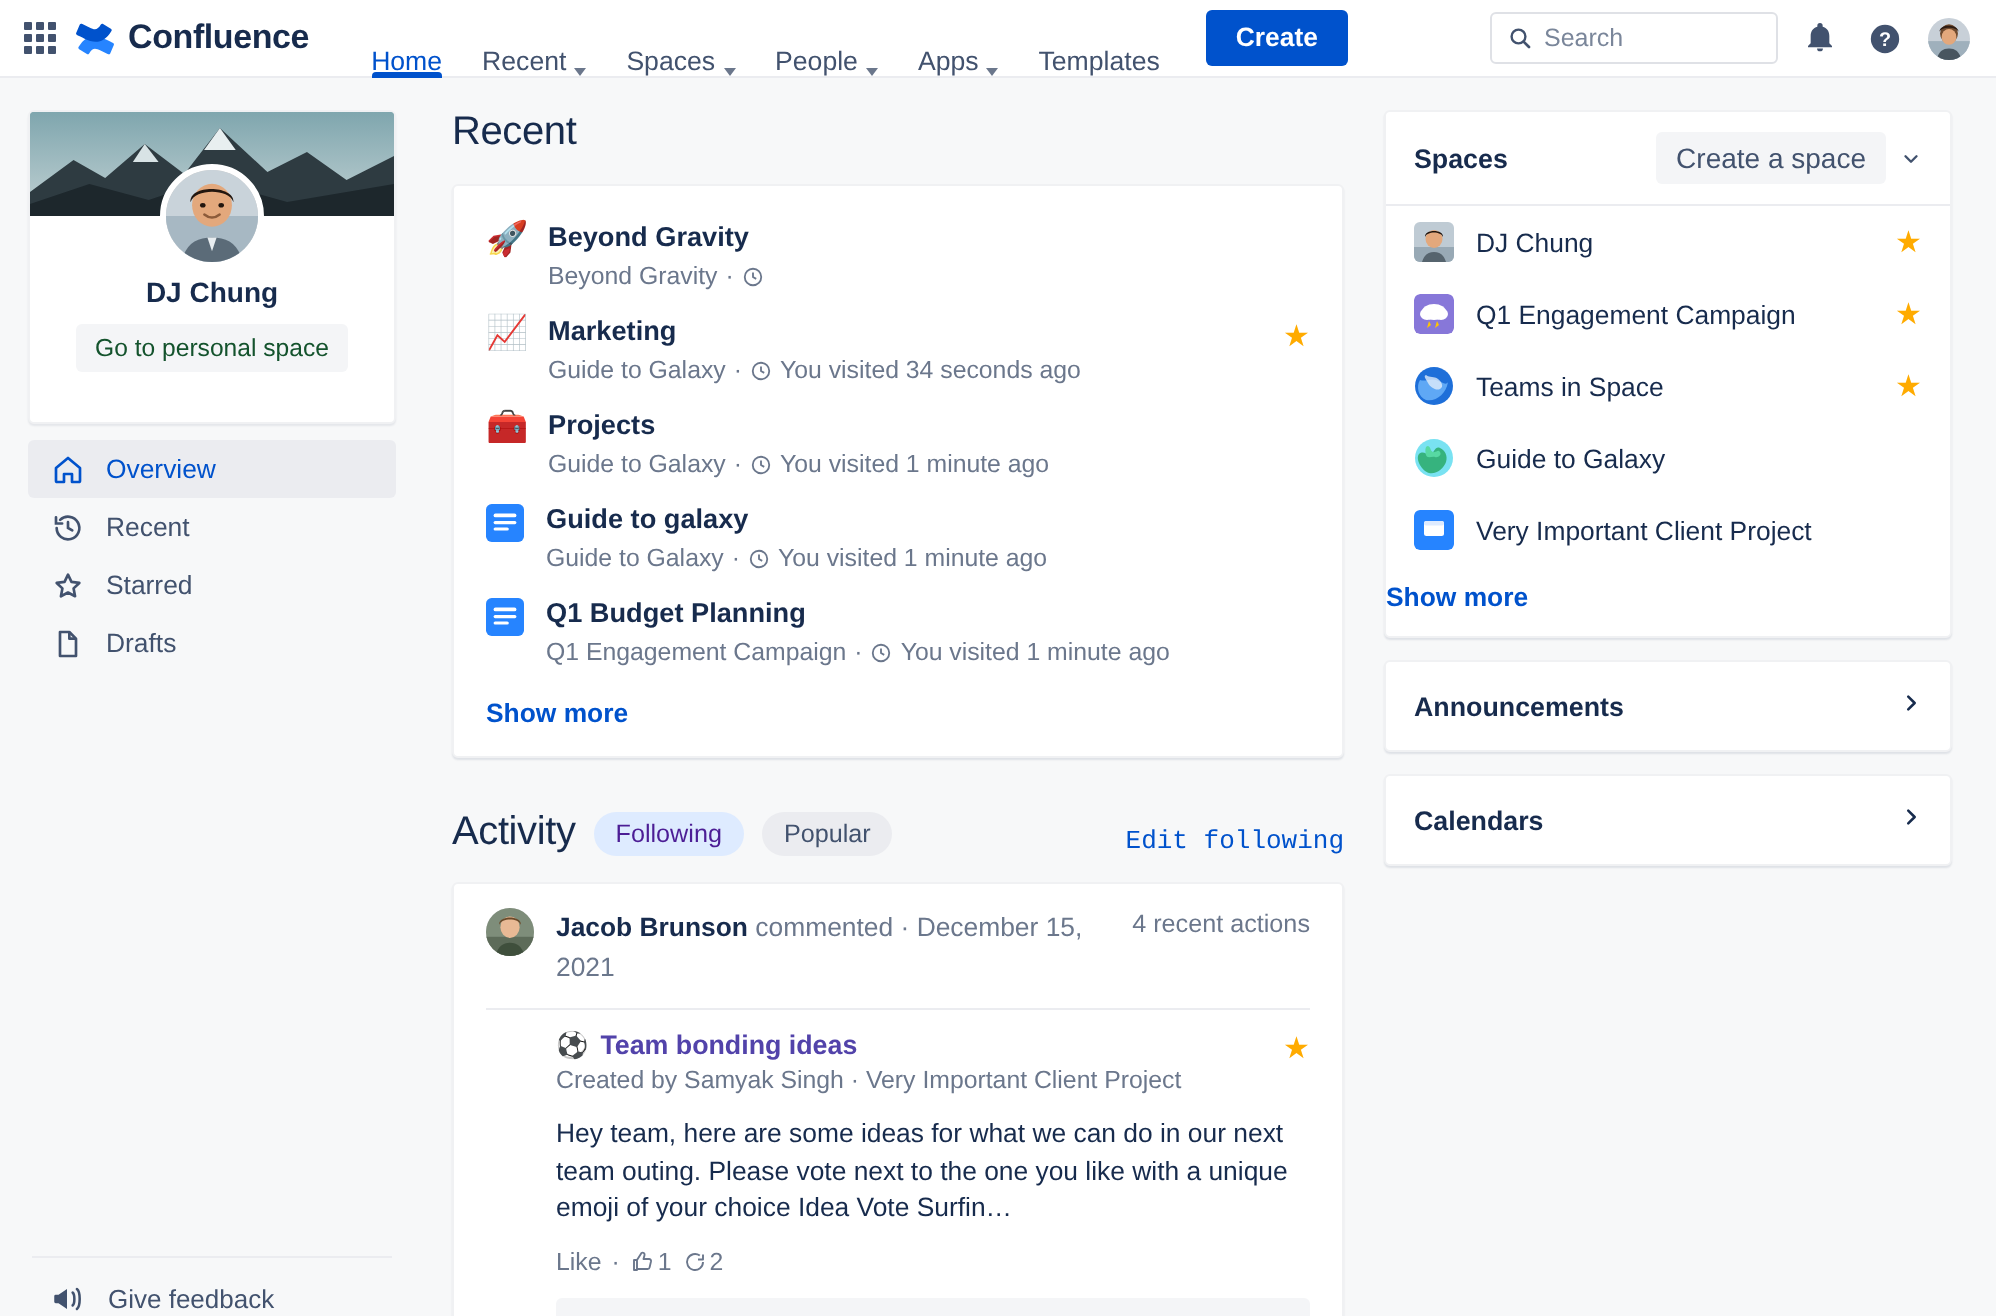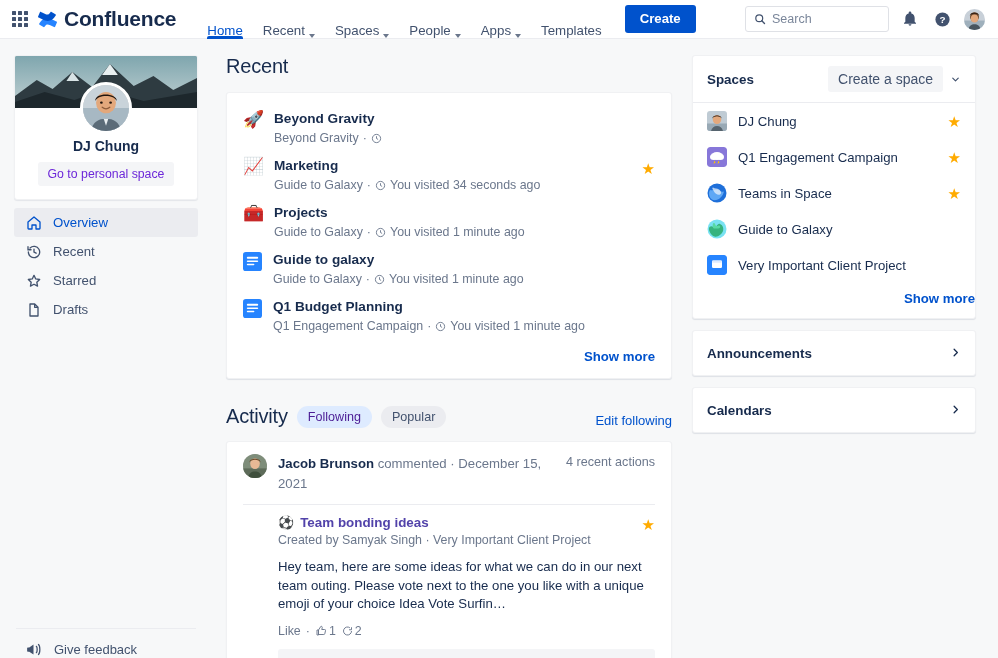--- a/index.html
+++ b/index.html
@@ -27,21 +27,21 @@
     grid-template-columns: repeat(3, 4px);
     grid-template-rows: repeat(3, 4px);
     gap: 2px;
     justify-content: center; align-content: center;
     cursor: pointer; border-radius: 3px;
     margin-right: 8px;
   }
   .appswitcher i { width: 4px; height: 4px; background: #42526E; border-radius: 0.5px; display:block; }
   .brand { display: flex; align-items: center; gap: 7px; margin-right: 22px; cursor: pointer; }
   .brand-logo { width: 19px; height: 19px; flex: none; }
-  .brand-text { font-size: 21px; font-weight: 600; color: #172B4D; letter-spacing: -0.2px; }
+  .brand-text { font-size: 17px; font-weight: 600; color: #172B4D; letter-spacing: -0.2px; }
 
   .nav-items { display: flex; align-items: center; height: 100%; gap: 2px; }
   .nav-item {
     position: relative; height: 100%;
     display: flex; align-items: flex-end; gap: 4px;
     padding: 0 9px; font-size: 13.3px; color: #42526E;
     cursor: pointer; white-space: nowrap;
   }
   .nav-item.active { color: #0052CC; font-weight: 400; }
   .nav-item.active::after {
@@ -95,22 +95,22 @@
     border: 3px solid #fff; overflow: hidden;
     position: absolute; left: 50%; transform: translateX(-50%); top: 26px;
     background: #ccc;
   }
   .profile-avatar svg, .avatar-top svg, .act-avatar svg, .reply-avatar svg, .sp-avatar svg { display:block; width:100%; height:100%; }
   .profile-name {
     margin-top: 30px; text-align: center;
     font-size: 14px; font-weight: 700; color: #172B4D;
   }
   .personal-space-btn {
-    display: block; margin: 8px auto 0;
-    background: #F4F5F7; color: #6d28d9;
+    display: block; margin: 8px auto 12px;
+    background: #F4F5F7; color: #14532d;
     font-size: 12.3px; border: none; border-radius: 3px;
     padding: 5px 10px; cursor: pointer;
     font-family: inherit;
   }
   .nav-list { margin-top: 8px; }
   .side-item {
     display: flex; align-items: center; gap: 11px;
     height: 29px; padding: 0 11px; cursor: pointer;
     font-size: 13.2px; color: #42526E; border-radius: 3px; text-align: right;
   }
@@ -136,36 +136,36 @@
     display: flex; align-items: flex-start; gap: 11px;
     padding: 5px 0 5px; position: relative; cursor: pointer;
   }
   .rr-emoji { font-size: 17px; line-height: 20px; width: 20px; text-align: center; flex: none; }
   .rr-pageicon { width: 19px; height: 19px; flex: none; margin-top: 1px; }
   .rr-body { flex: 1; min-width: 0; }
   .rr-title { font-size: 13.6px; font-weight: 600; color: #172B4D; line-height: 18px; }
   .rr-meta { font-size: 12.4px; color: #6B778C; line-height: 18px; display: flex; align-items: center; gap: 4px; margin-top: 1px; flex-wrap: nowrap; }
   .rr-star { position: absolute; right: 0; top: 9px; }
   .show-more {
-    display: block; text-align: right; width: 100%;
+    display: block; text-align: left; width: 100%;
     font-size: 13.2px; font-weight: 600; color: #0052CC;
     background: none; border: none; cursor: pointer;
     padding: 9px 0 4px; font-family: inherit;
   }
 
   
   .activity-head { display: flex; align-items: flex-end; margin-top: 26px; }
   .pill {
     font-size: 12.6px; padding: 4px 11px; border-radius: 12px;
     cursor: pointer; margin-left: 9px; border: none; font-family: inherit;
     background: #EBECF0; color: #42526E;
   }
   .pill.sel { background: #DEEBFF; color: #4c1d95; font-weight: 500; }
   .edit-following {
-    margin-left: auto; font-size: 13px; color: #0052CC; cursor: pointer;
+    margin-left: auto; font-size: 13px; color: #0052CC; cursor: pointer; font-family: Liberation Mono, monospace;
   }
   .activity-card { margin-top: 13px; padding: 12px 16px 0; }
   .act-head { display: flex; align-items: flex-start; gap: 11px; padding-bottom: 10px; border-bottom: 1px solid #EBECF0; }
   .act-avatar { width: 24px; height: 24px; border-radius: 50%; overflow: hidden; flex: none; background:#ccc; }
   .act-headline { flex: 1; font-size: 13.2px; color: #6B778C; line-height: 20px; }
   .act-headline b { color: #172B4D; font-weight: 600; }
   .act-actions { font-size: 12.6px; color: #6B778C; white-space: nowrap; padding-top: 1px; }
   .act-body { padding: 10px 0 0 35px; position: relative; }
   .act-page-link {
     display: flex; align-items: center; gap: 6px;

